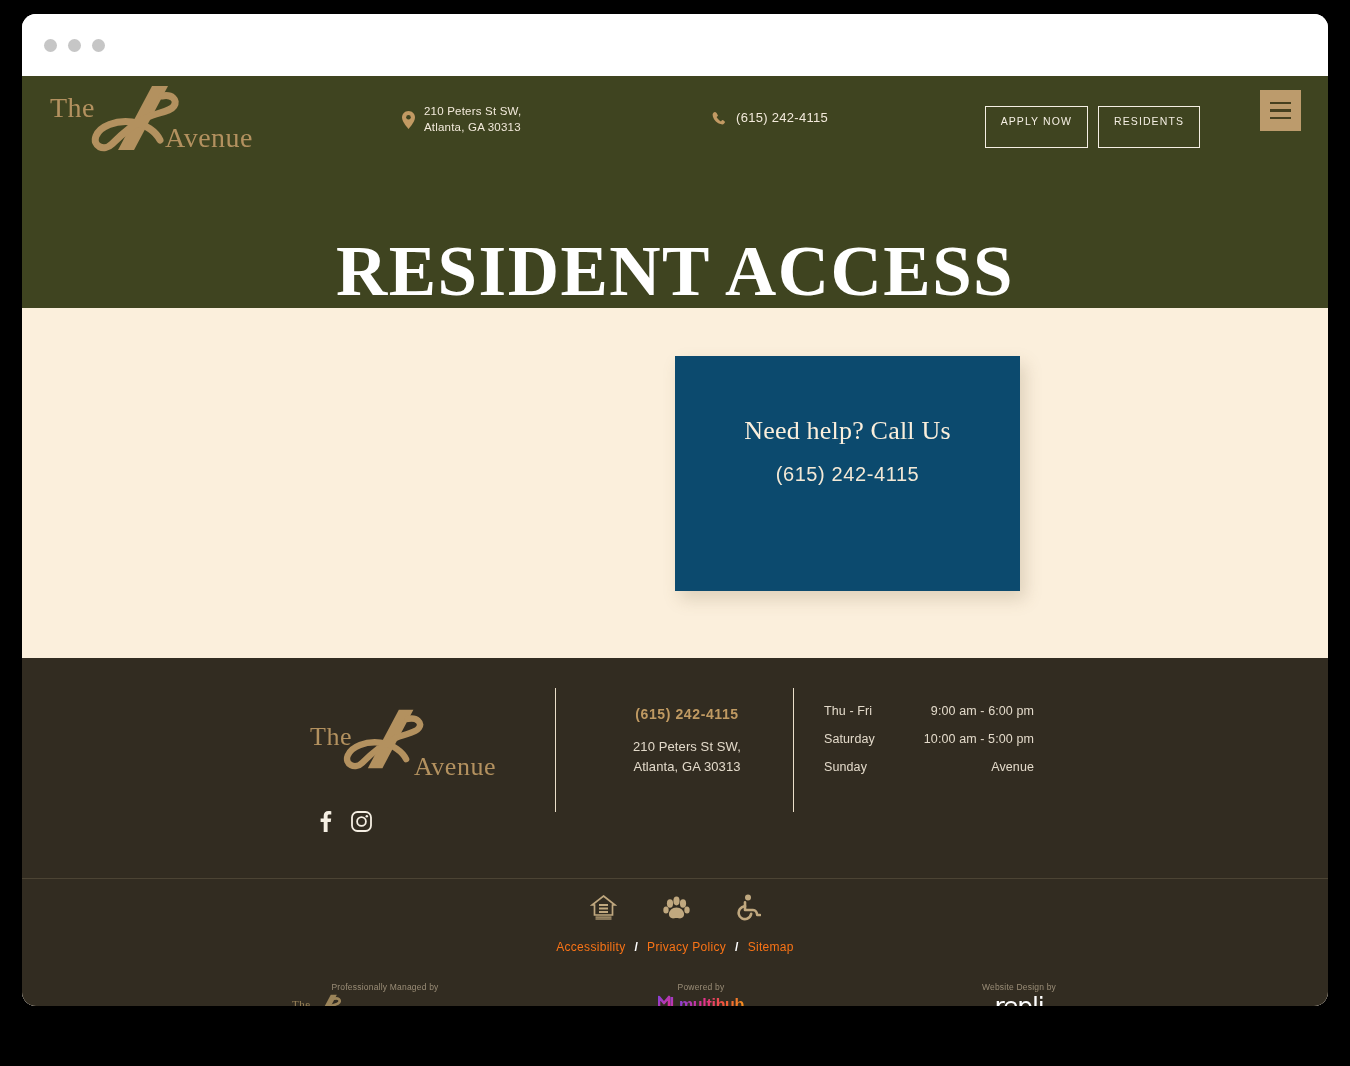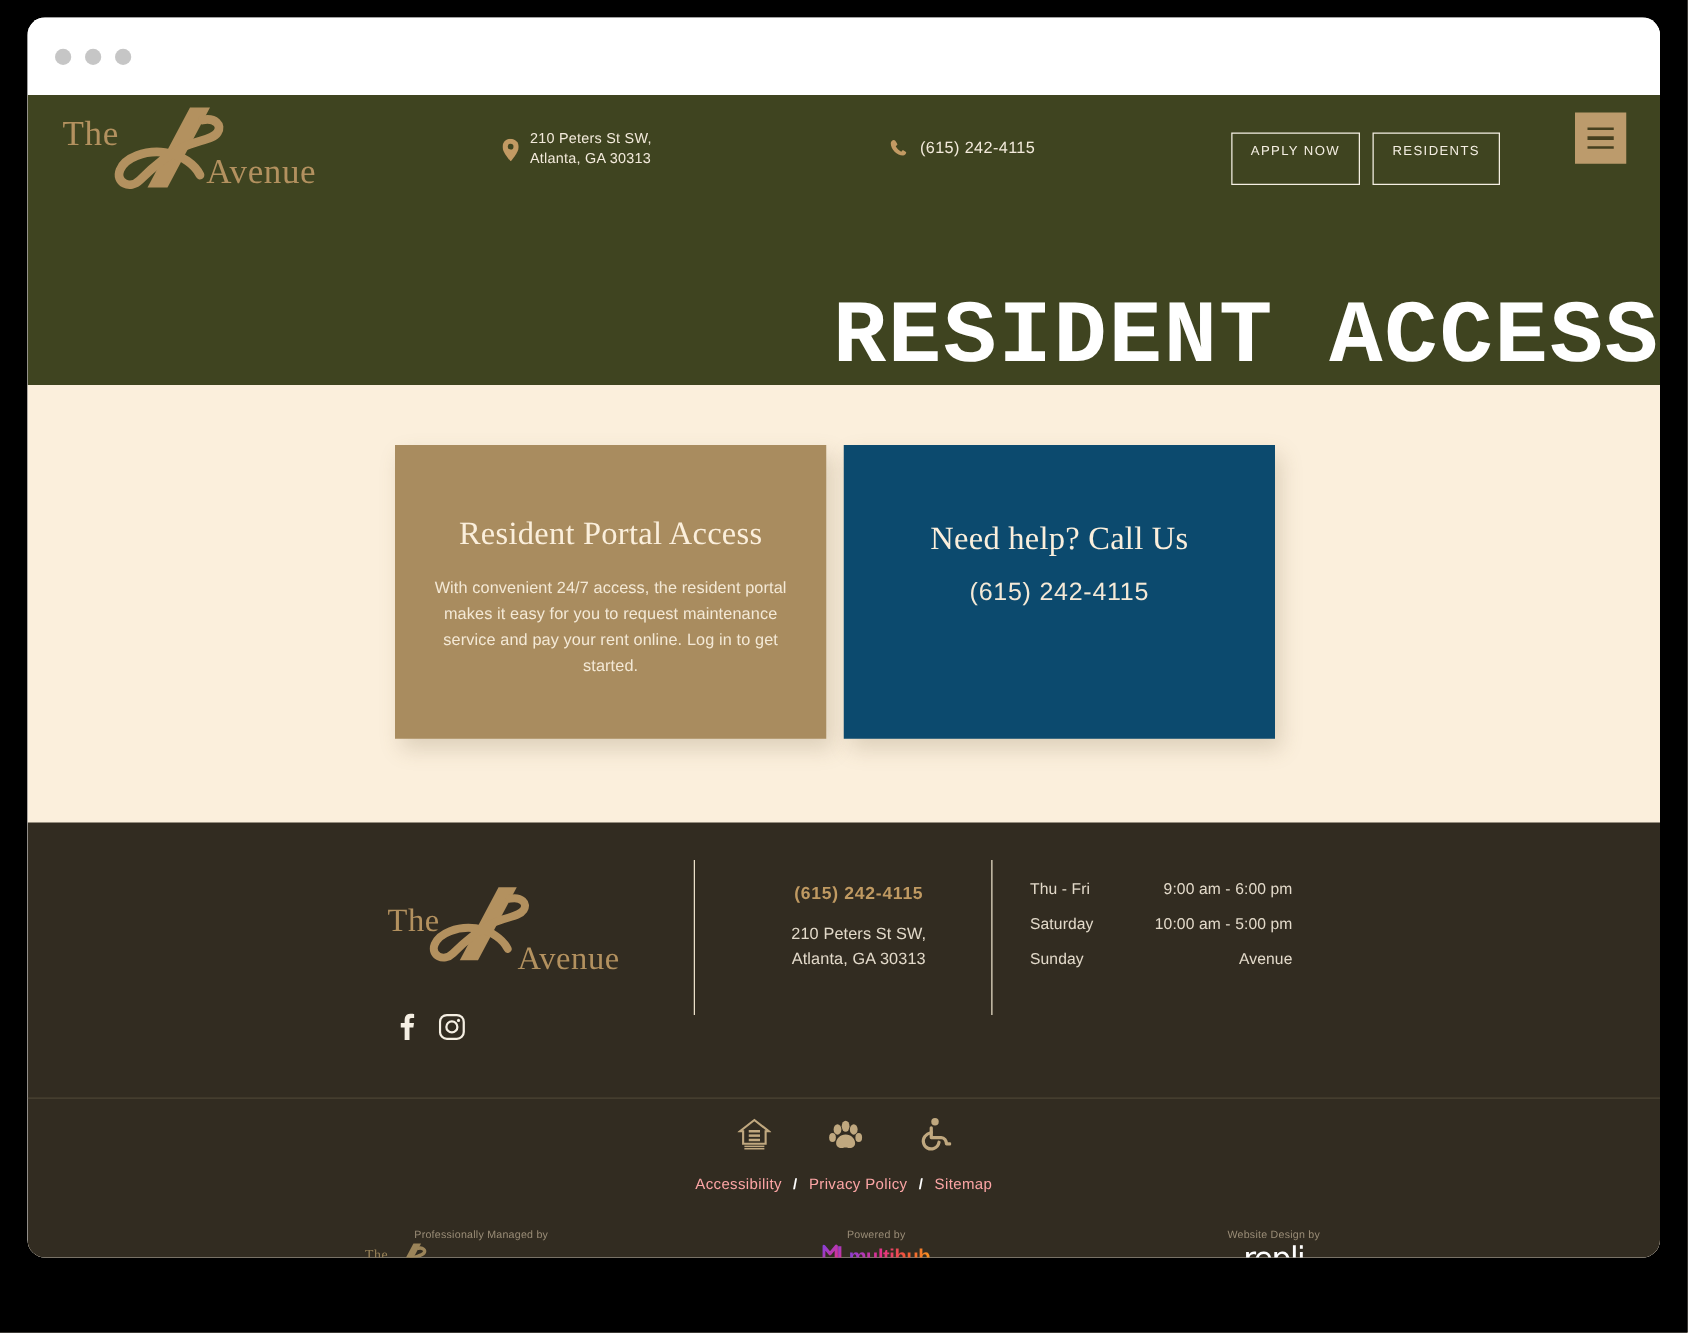--- a/index.html
+++ b/index.html
@@ -161,23 +161,23 @@
     width: 21px;
     height: 2.6px;
     background: #46401F;
   }
 
   
   #hero-title {
     position: absolute;
     left: 0; right: 0;
     top: 160px;
-    text-align: right;
+    text-align: center;
     color: #ffffff;
-    font-family: Liberation Mono, monospace;
+    font-family: Liberation Serif, serif;
     font-size: 71px;
     letter-spacing: 1.5px;
     line-height: 1;
   }
 
   
   #cards-section {
     background: #FBEFDC;
     height: 350px;
     position: relative;
@@ -333,21 +333,21 @@
     left: 0; right: 0;
     top: 62px;
     display: flex;
     justify-content: center;
     gap: 9px;
     align-items: center;
     font-size: 12px;
     letter-spacing: .3px;
   }
   #legal-links a {
-    color: #fca5a5;
+    color: #f97316;
     text-decoration: none;
     cursor: pointer;
   }
   .legal-sep { color: #FFFFFF; font-weight: bold; }
 
   #credits-row {
     position: absolute;
     top: 104px;
     left: 0; right: 0;
     height: 42px;
@@ -473,24 +473,20 @@
           <span></span>
           <span></span>
         </button>
       </div>
 
       <h1 id="hero-title">RESIDENT ACCESS</h1>
     </header>
 
     <section id="cards-section">
 
-      <div class="card" id="card-portal">
-        <div class="card-title">Resident Portal Access</div>
-        <p class="card-body">With convenient 24/7 access, the resident portal makes it easy for you to request maintenance service and pay your rent online. Log in to get started.</p>
-      </div>
 
       <div class="card" id="card-call">
         <div class="card-title">Need help? Call Us</div>
         <p class="card-body">(615) 242-4115</p>
       </div>
     </section>
 
     <footer id="site-footer">
 
       <div id="footer-main">

